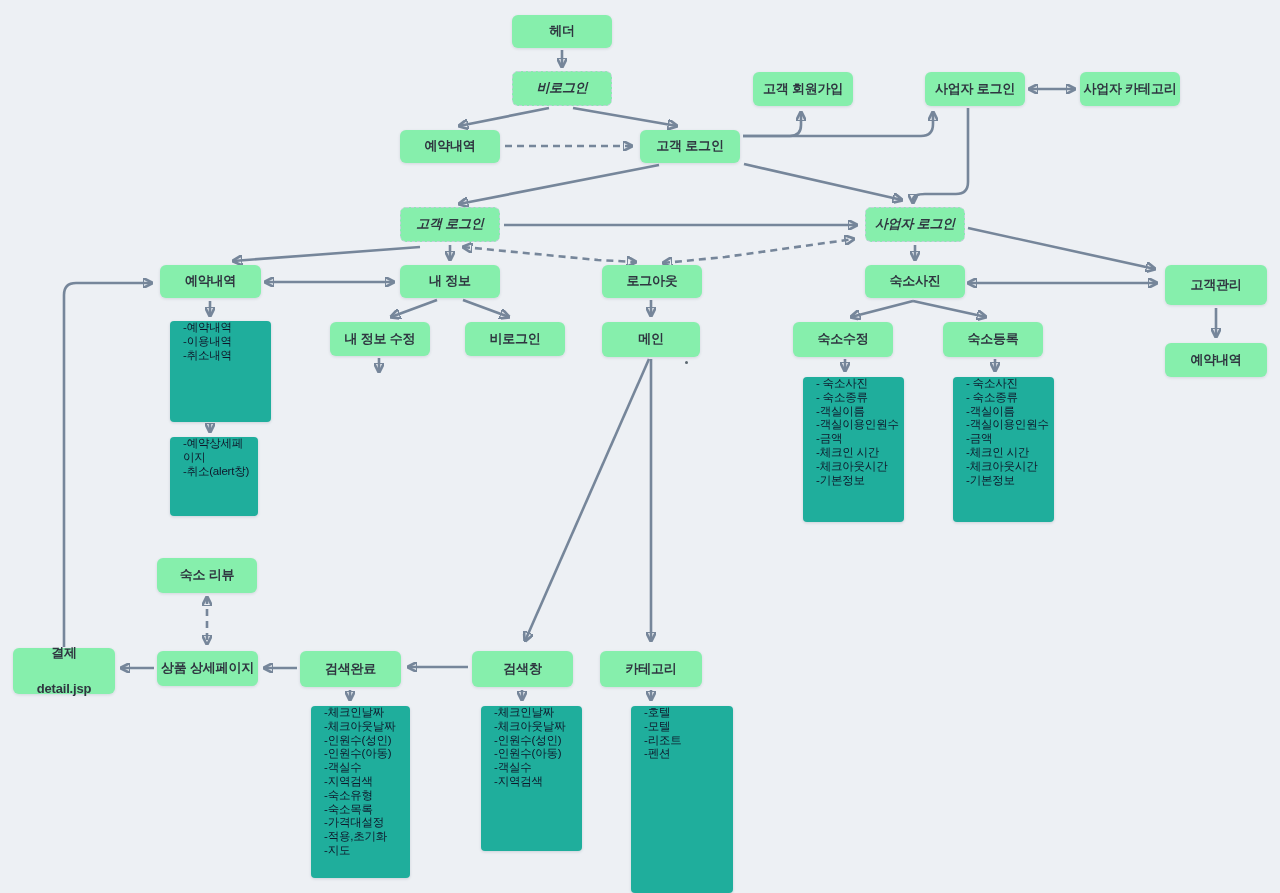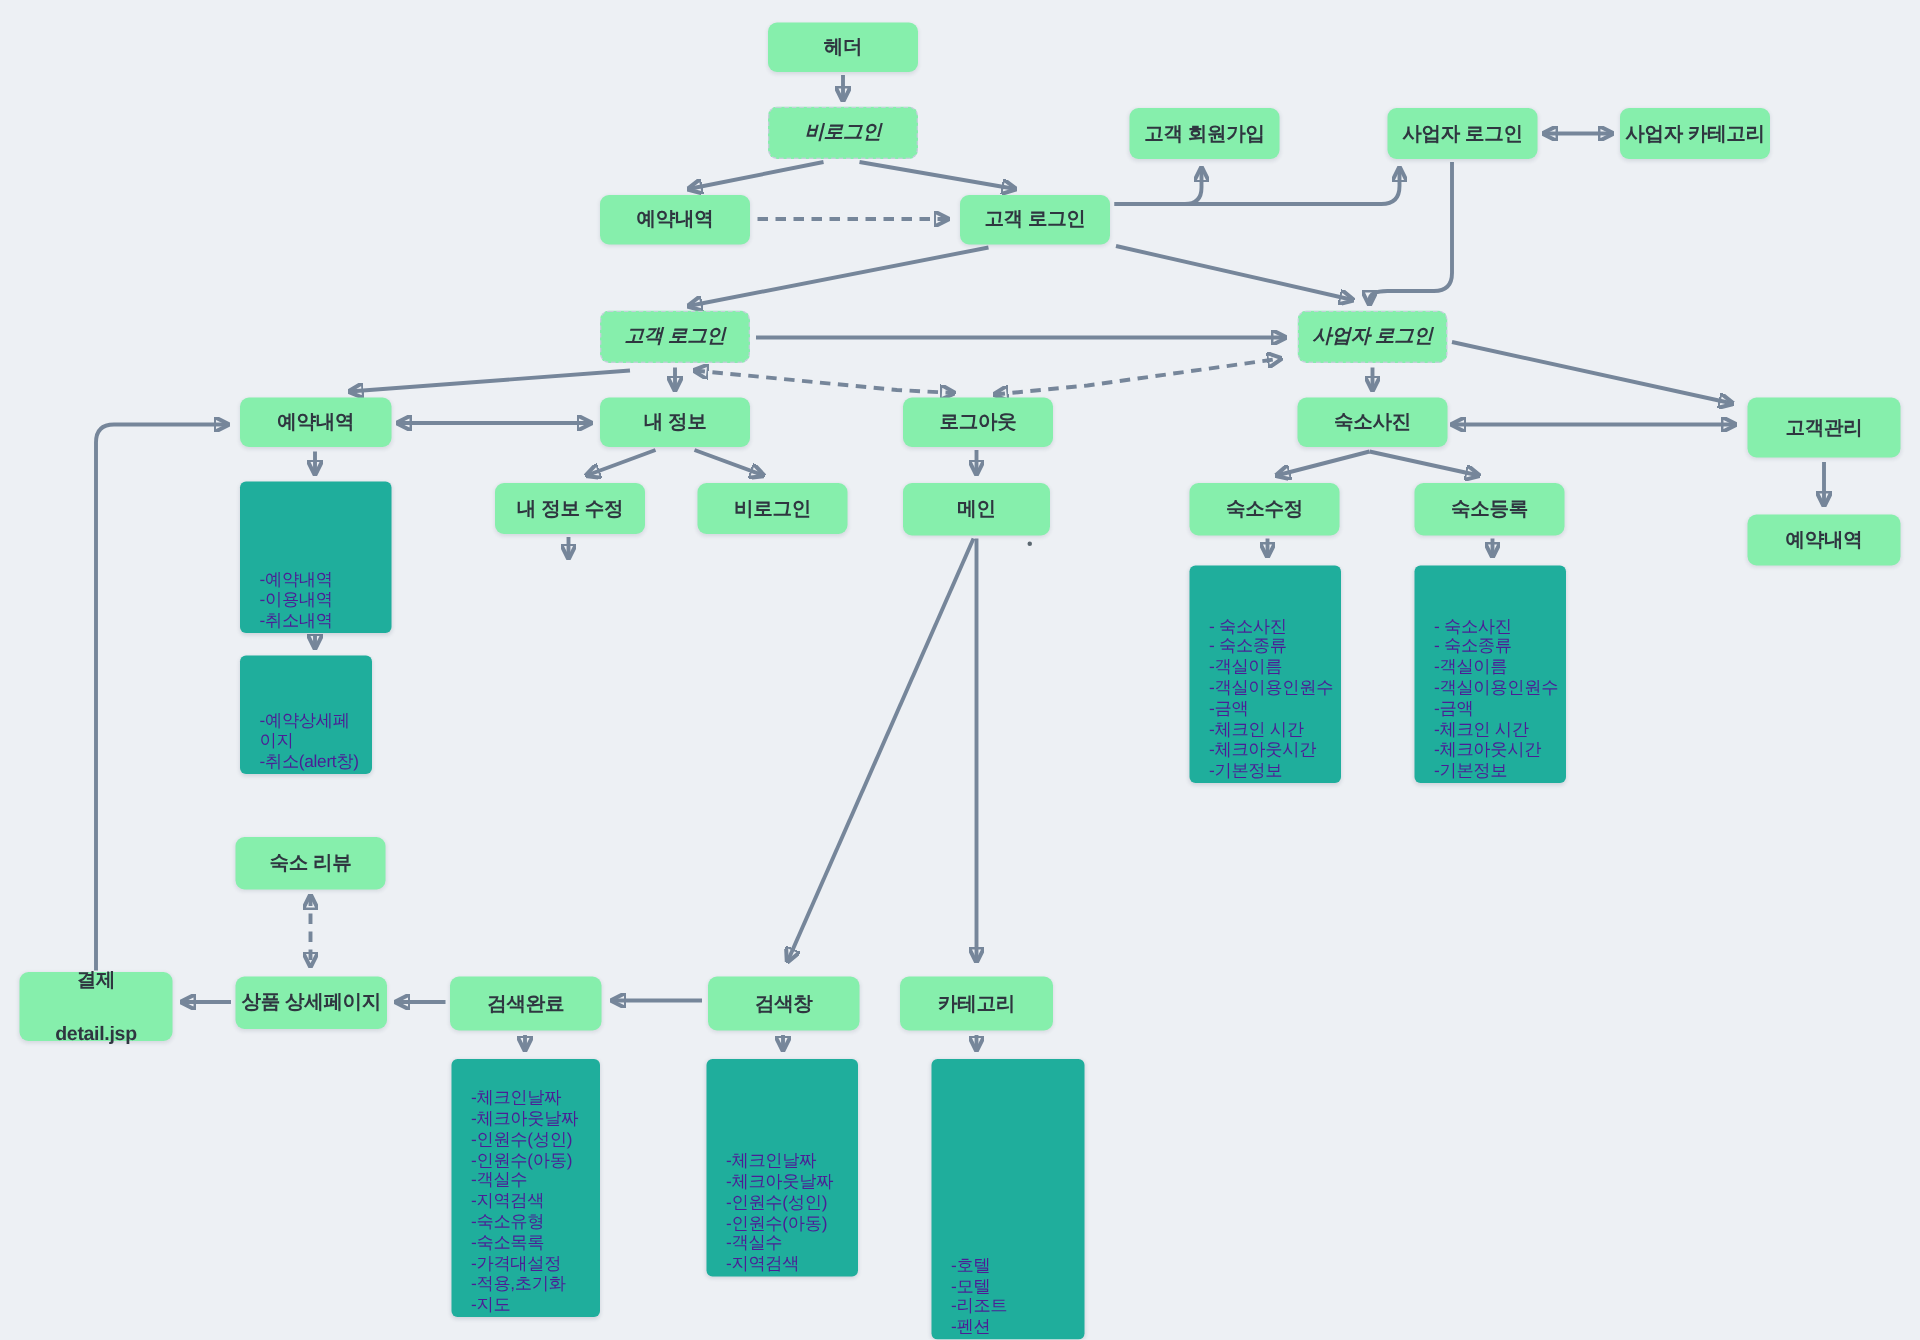--- a/index.html
+++ b/index.html
@@ -46,22 +46,22 @@
     border:1.5px dashed var(--dash-border);
     box-shadow:none;
     font-style:italic;
   }
   .node.two-line{flex-direction:column;gap:19px;}
   .teal-box{
     position:absolute;
     background:var(--teal);
     border-radius:4px;
     box-shadow:0 1px 3px rgba(23,43,66,.15);
-    color:#4c1d95;
-    display:flex;align-items:flex-end;
+    color:#0f172a;
+    display:flex;align-items:flex-start;margin-left:10px;
   }
   .teal-box ul{
     list-style:none;margin:0;padding:0 4px 0 13px;
     font-size:11.5px;font-weight:500;line-height:1.2;
     letter-spacing:-0.2px;
   }
   .dot{
     position:absolute;width:3px;height:3px;border-radius:50%;
     background:#5b6770;
   }

